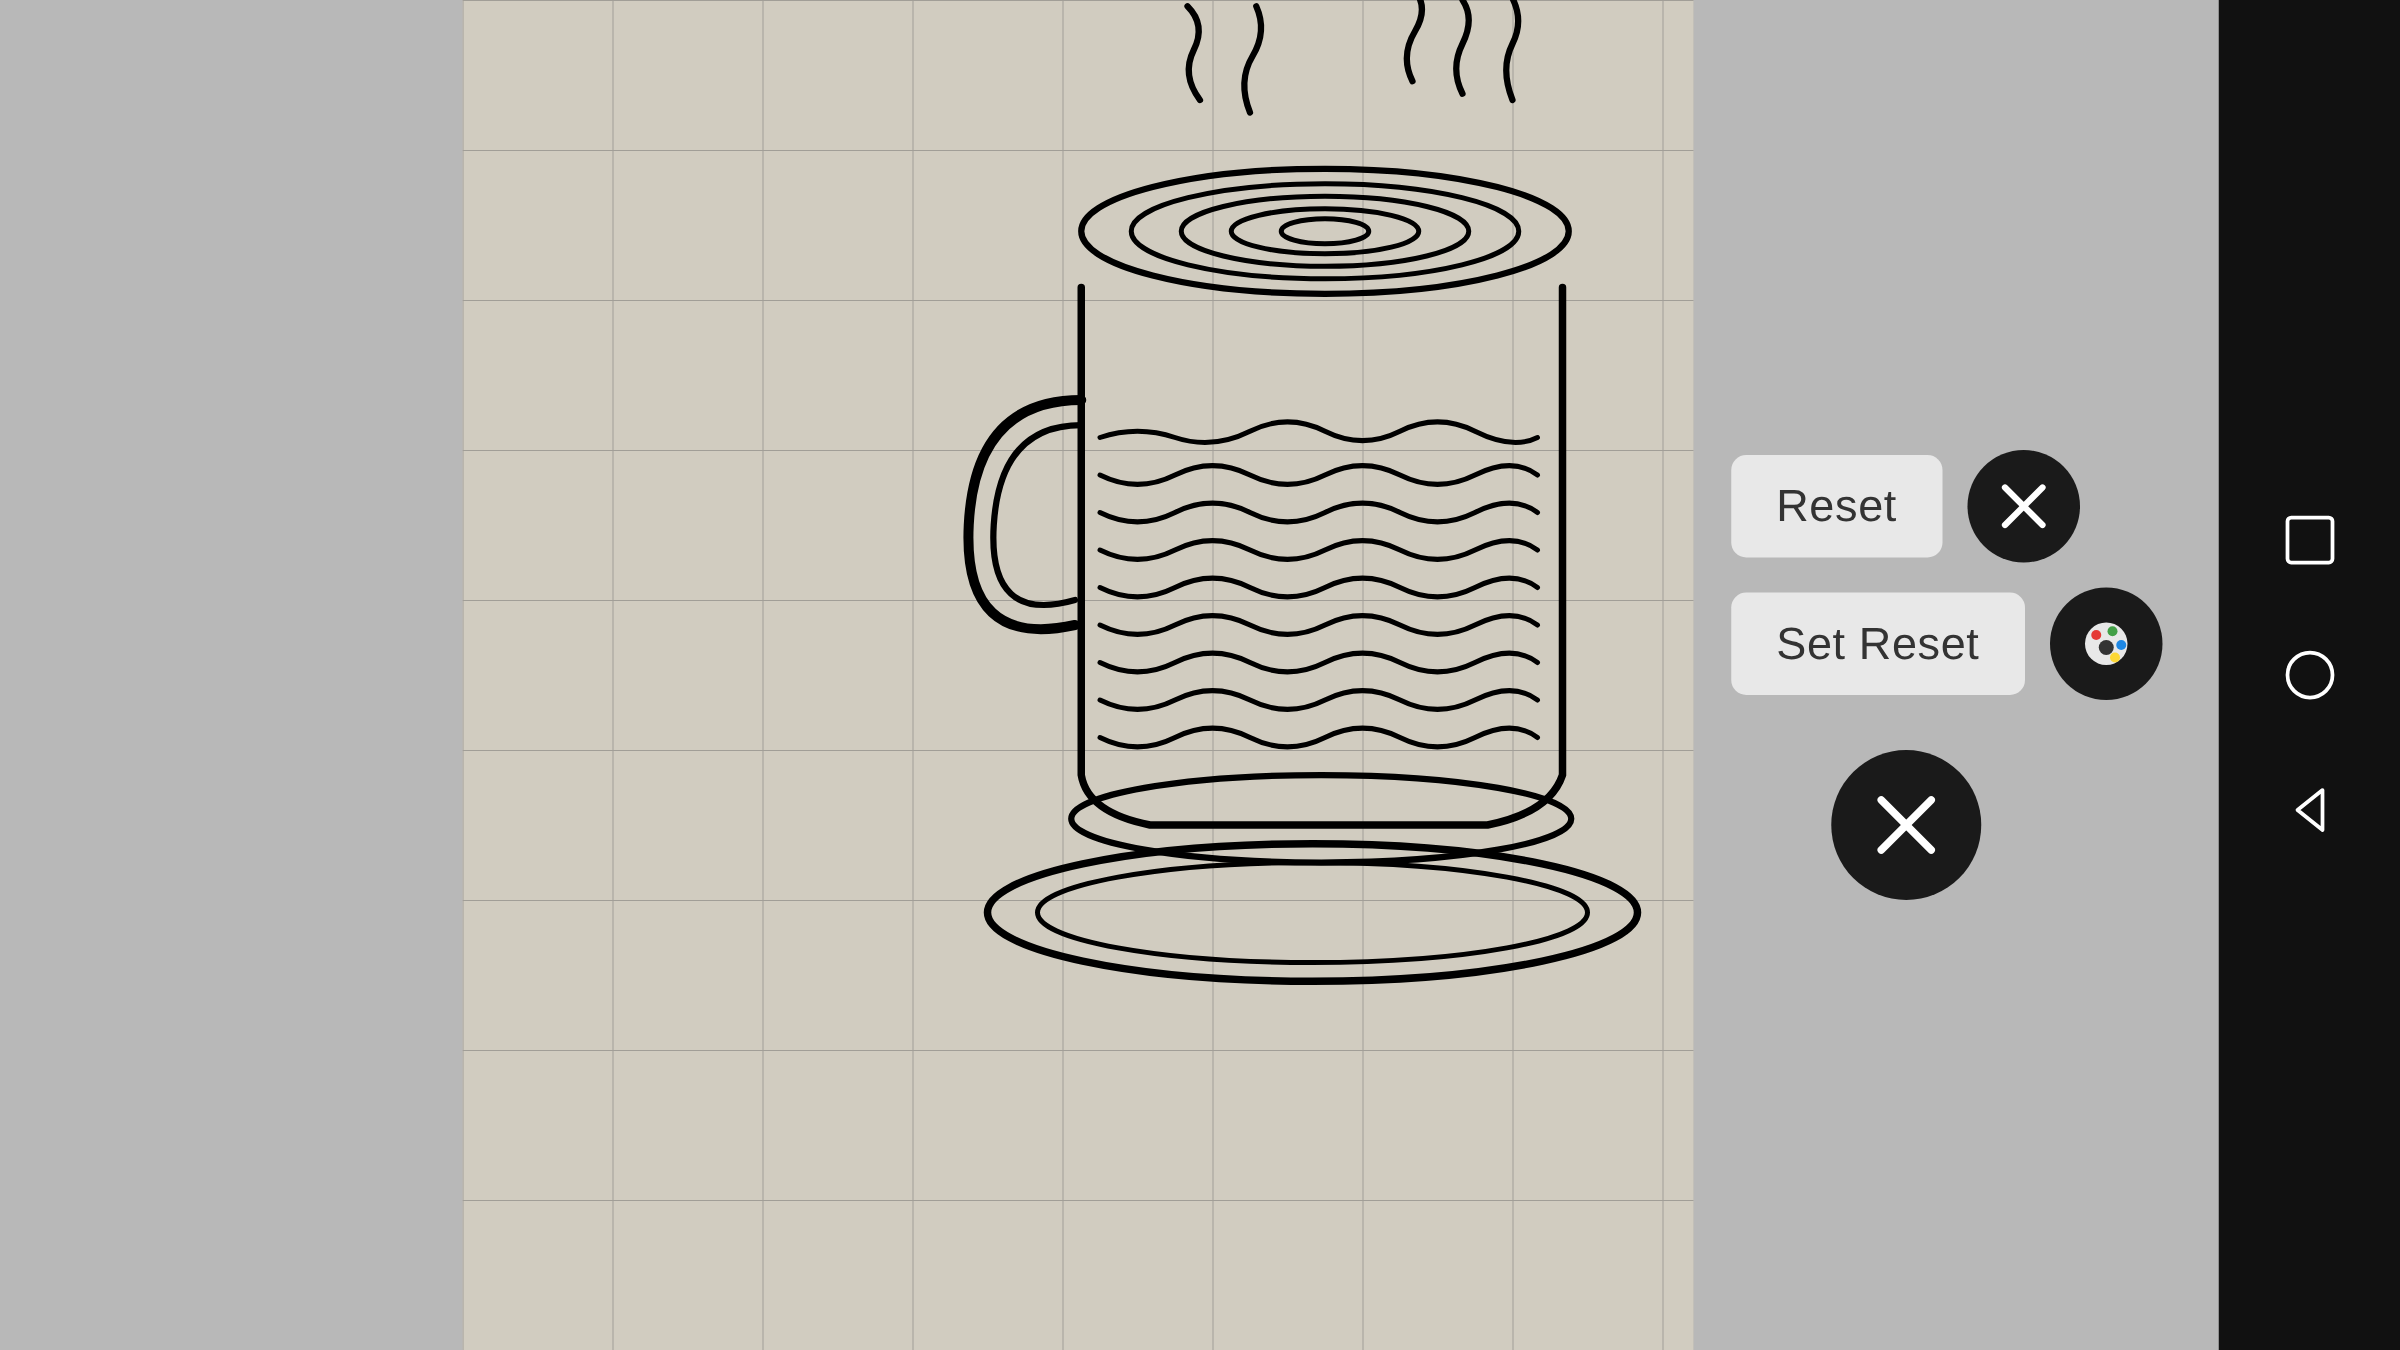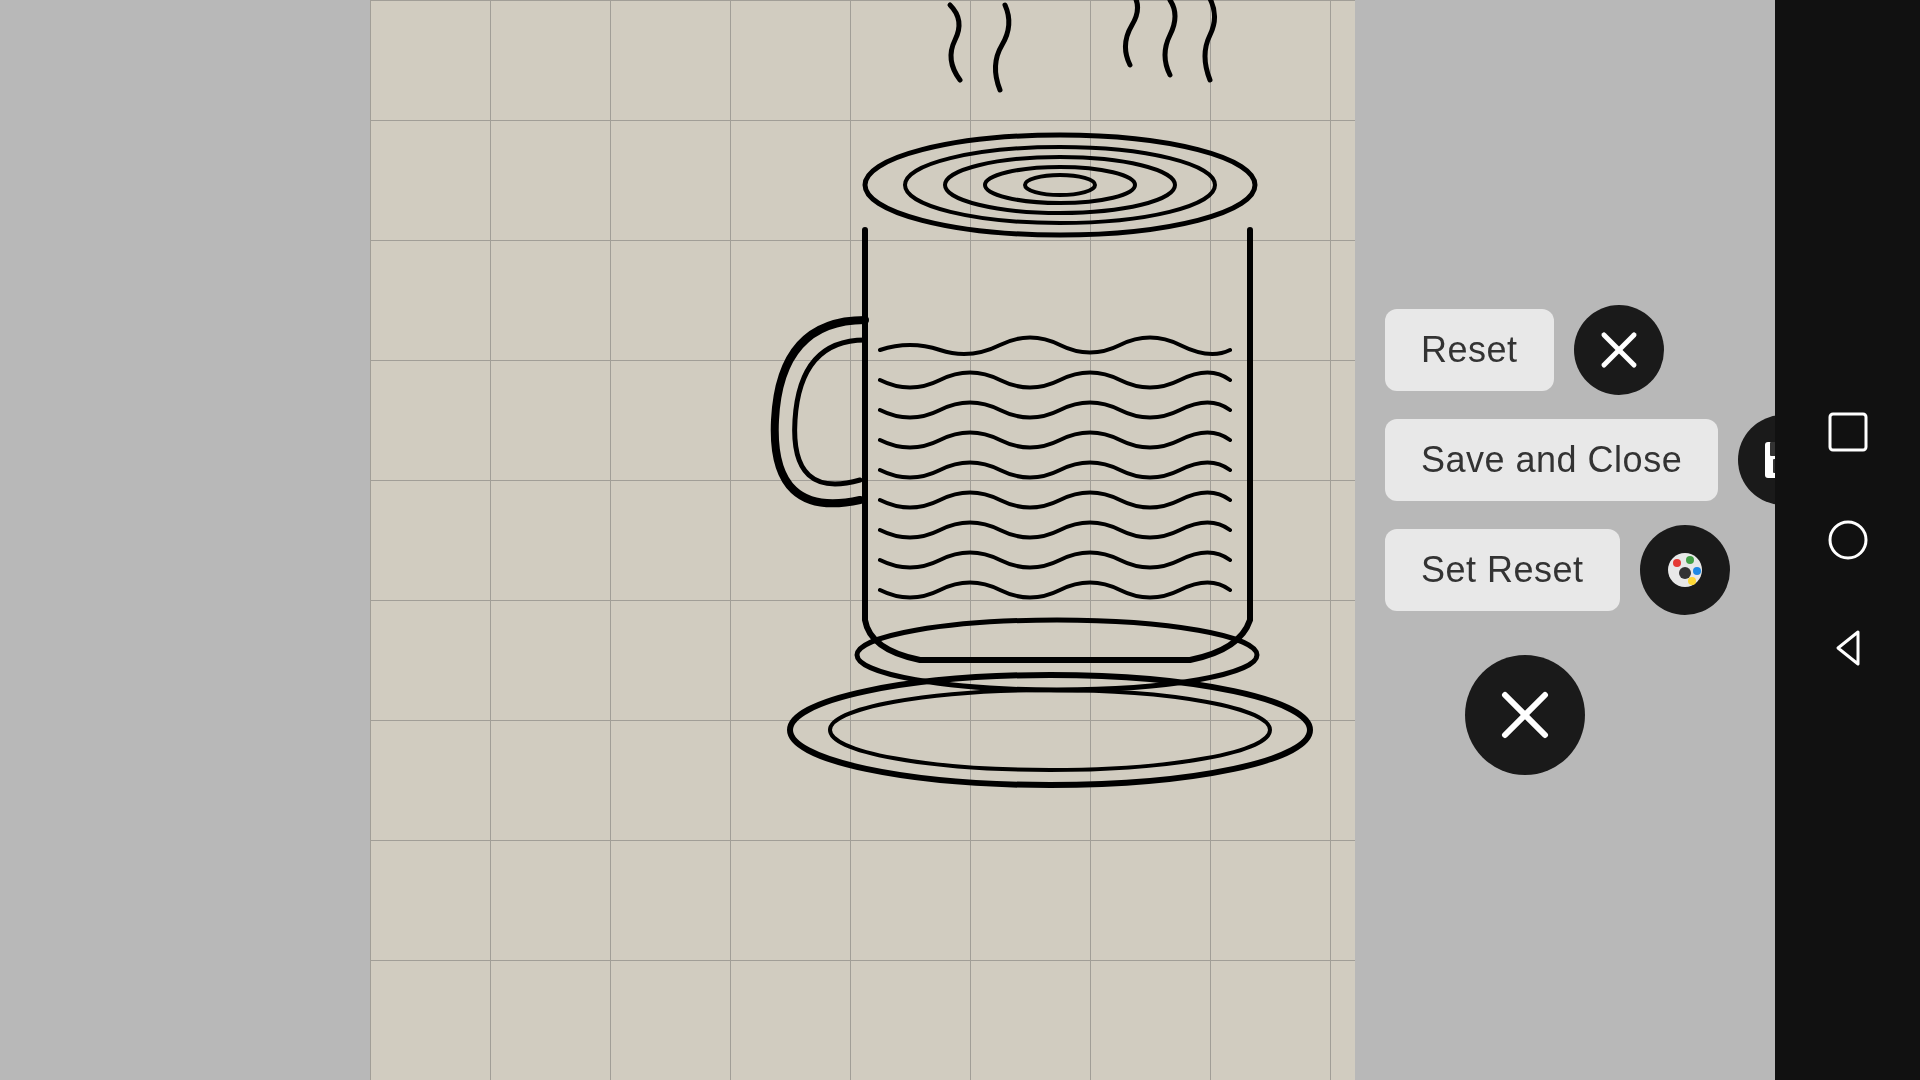--- a/index.html
+++ b/index.html
@@ -224,32 +224,20 @@
     <div class="control-row">
       <button class="label-btn">Reset</button>
       <button class="icon-btn">
         <svg viewBox="0 0 46 46" xmlns="http://www.w3.org/2000/svg">
           <line x1="8" y1="8" x2="38" y2="38" stroke="white" stroke-width="5" stroke-linecap="round"></line>
           <line x1="38" y1="8" x2="8" y2="38" stroke="white" stroke-width="5" stroke-linecap="round"></line>
         </svg>
       </button>
     </div>
 
-    <div class="control-row">
-      <button class="label-btn">Save and Close</button>
-      <button class="icon-btn">
-        <svg viewBox="0 0 46 46" xmlns="http://www.w3.org/2000/svg">
-
-          <rect x="5" y="5" width="36" height="36" rx="3" fill="white"></rect>
-          <rect x="10" y="5" width="20" height="14" rx="1" fill="#333"></rect>
-          <rect x="13" y="22" width="20" height="14" rx="1" fill="#333"></rect>
-          <rect x="16" y="7" width="4" height="8" rx="0" fill="white"></rect>
-        </svg>
-      </button>
-    </div>
 
     <div class="control-row">
       <button class="label-btn">Set Reset</button>
       <button class="icon-btn">
         <svg viewBox="0 0 46 46" xmlns="http://www.w3.org/2000/svg">
 
           <circle cx="23" cy="23" r="17" fill="white" opacity="0.9"></circle>
           <circle cx="15" cy="16" r="4" fill="#e53935"></circle>
           <circle cx="28" cy="13" r="4" fill="#43a047"></circle>
           <circle cx="35" cy="24" r="4" fill="#1e88e5"></circle>

